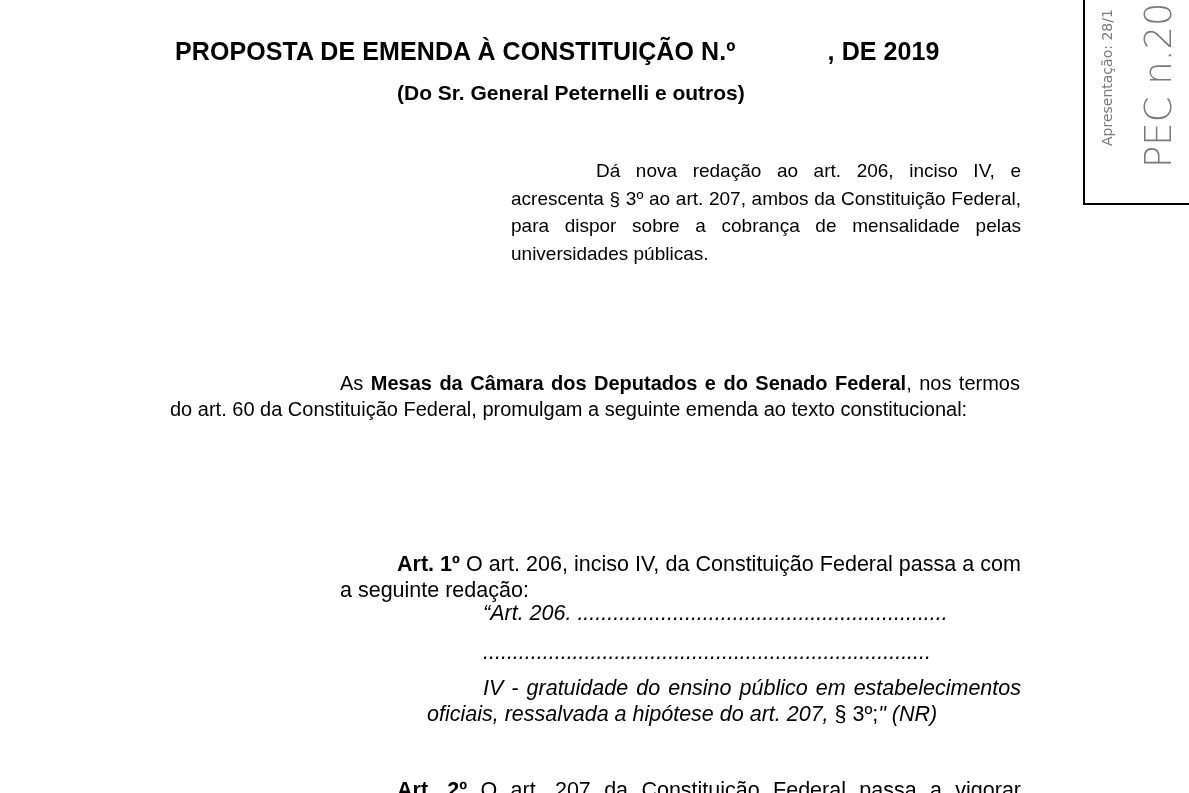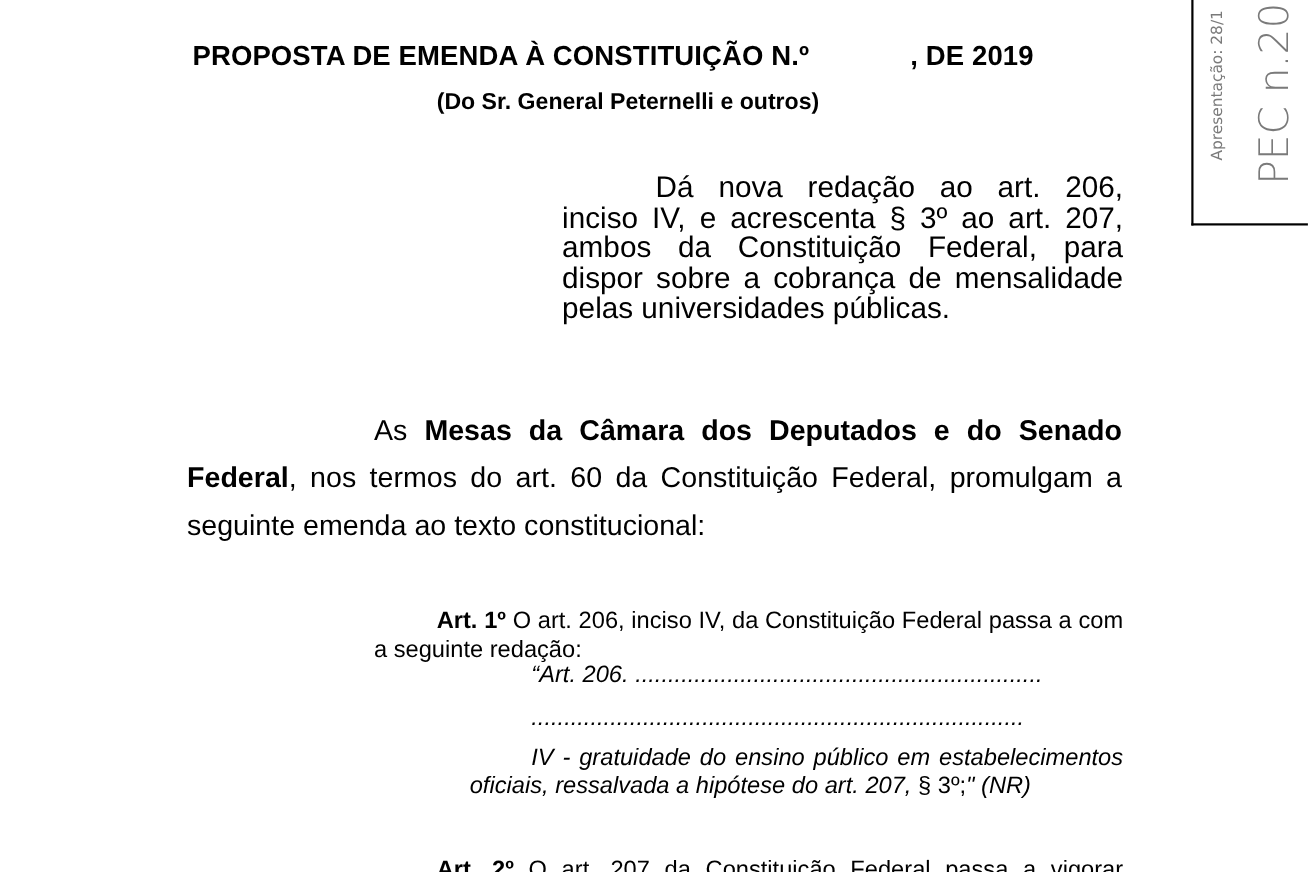--- a/index.html
+++ b/index.html
@@ -22,25 +22,25 @@
       border-left: 2px solid #000; border-bottom: 2px solid #000;
       overflow: hidden;
     }
     .stamp .vtext {
       position: absolute; transform: rotate(-90deg); transform-origin: left top;
       color: #7a7a7a; white-space: nowrap; font-family: "DejaVu Sans", sans-serif;
     }
     .stamp .small { left: 14px; top: 148px; font-size: 14px; }
     .stamp .big { left: 52px; top: 170px; font-size: 37px; font-weight: 300; }
     .ementa {
-      left: 511px; top: 157px; width: 510px; font-size: 27px; line-height: 27.5px;
+      left: 511px; top: 157px; width: 510px; font-size: 19px; line-height: 27.5px;
       text-align: justify; text-indent: 85px;
     }
     .preamble {
-      left: 170px; top: 370px; width: 850px; font-size: 26px; line-height: 43px;
+      left: 170px; top: 370px; width: 850px; font-size: 20px; line-height: 26px;
       text-align: justify; text-indent: 170px;
     }
     .art {
       left: 340px; width: 681px; font-size: 21.5px; line-height: 25.5px;
       text-align: justify; text-indent: 57px;
     }
     .art1 { top: 539px; margin-top: 13px; }
     .art2 { top: 778px; }
     .quote {
       font-style: italic; font-size: 21.5px; white-space: nowrap;

